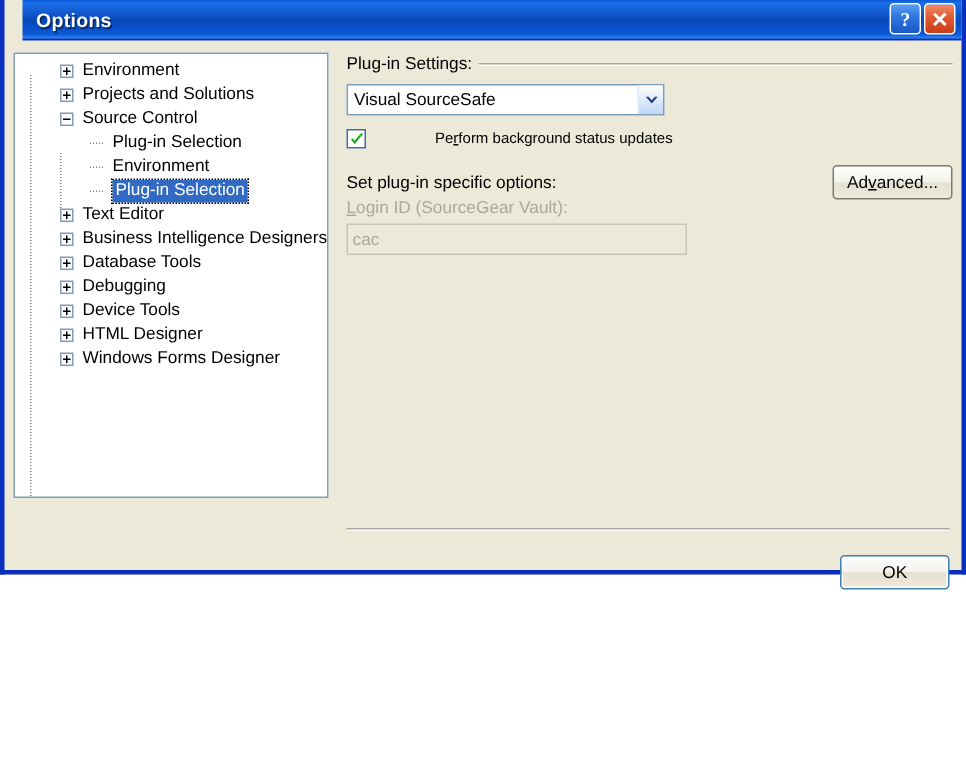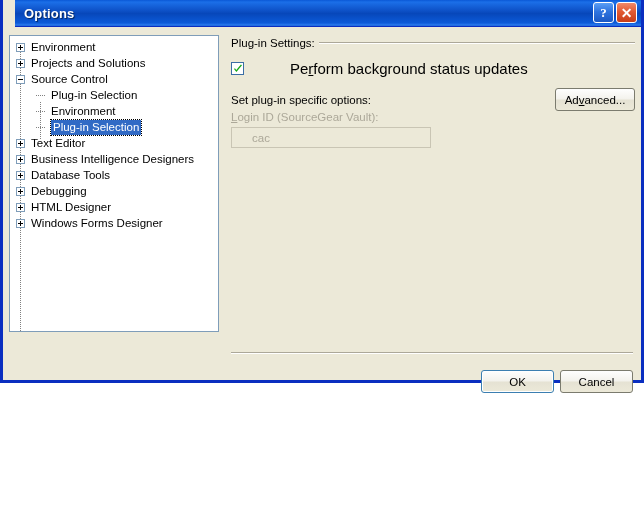--- a/index.html
+++ b/index.html
@@ -108,20 +108,21 @@
   }
   .tree-node {
     position: relative;
     height: 16px;
     display: flex;
     align-items: center;
     font-size: 11.5px;
     color: #000000;
     white-space: nowrap;
     cursor: default;
+    margin-left: 24px;
   }
   .tree-node.level0 { padding-left: 6px; }
   .tree-node.level1 { padding-left: 26px; }
 
   .twisty {
     width: 9px;
     height: 9px;
     box-sizing: border-box;
     border: 1px solid #7f9db9;
     background: #ffffff;
@@ -244,21 +245,21 @@
   .checkbox {
     width: 13px;
     height: 13px;
     box-sizing: border-box;
     background: #ffffff;
     border: 1px solid #3b6ea5;
     position: relative;
     flex: none;
   }
   .checkbox svg { position: absolute; left: 1px; top: 1px; }
-  .checkrow .lbl { font-size: 15px; color: #000000; padding-left: 40px; }
+  .checkrow .lbl { font-size: 10px; color: #000000; padding-left: 40px; }
 
   .optrow {
     margin-top: 11px;
     display: flex;
     align-items: center;
     justify-content: space-between;
     gap: 35px;
   }
   .optrow .lbl { font-size: 11.5px; color: #000000; }
 
@@ -279,28 +280,28 @@
     width: 80px;
     height: 23px;
   }
 
   .disabled-label {
     font-size: 11.5px;
     color: #aca899;
   }
   .disabled-input {
     margin-top: 4px;
-    width: 200px;
+    width: 227px;
     height: 21px;
     box-sizing: border-box;
     background: #ece9d8;
     border: 1px solid #c9c5b4;
     display: flex;
     align-items: center;
-    padding-left: 20px;
+    padding-left: 3px;
     font-size: 11.5px;
     color: #aca899;
   }
 
   
   .bottom-rule {
     position: absolute;
     left: 228px;
     right: 8px;
     top: 325px;
@@ -391,39 +392,51 @@
       <div class="tree-node level0">
         <span class="twisty plus"></span>
         <span class="node-label">Database Tools</span>
       </div>
 
       <div class="tree-node level0">
         <span class="twisty plus"></span>
         <span class="node-label">Debugging</span>
       </div>
 
+      <div class="tree-node level0">
+        <span class="twisty plus"></span>
+        <span class="node-label">Device Tools</span>
+      </div>
 
       <div class="tree-node level0">
         <span class="twisty plus"></span>
         <span class="node-label">HTML Designer</span>
       </div>
 
       <div class="tree-node level0">
         <span class="twisty plus"></span>
         <span class="node-label">Windows Forms Designer</span>
       </div>
     </div>
 
     <div class="right-pane">
 
       <div class="group-header">
         <span class="lbl"><span>Plu</span><span class="u">g</span><span>-in Settings:</span></span>
         <span class="rule"></span>
       </div>
 
+      <div class="combo">
+        <span class="combo-text">Visual SourceSafe</span>
+        <span class="combo-arrow">
+          <svg width="9" height="6" viewBox="0 0 9 6">
+              <path d="M0.5 0.5 L4.5 5 L8.5 0.5 L6.6 0.5 L4.5 2.9 L2.4 0.5 Z" fill="#1c3f94"></path>
+            </svg>
+        </span>
+      </div>
 
       <div class="checkrow">
         <span class="checkbox">
           <svg width="10" height="10" viewBox="0 0 10 10">
               <path d="M1 5 L3.4 8 L9 1.3 L7.9 0.6 L3.3 5.9 L1.9 4.2 Z" fill="#17a817"></path>
             </svg>
         </span>
         <span class="lbl"><span>Pe</span><span class="u">r</span><span>form background status updates</span></span>
       </div>
 
@@ -439,17 +452,16 @@
       <div class="disabled-label"><span class="u">L</span><span>ogin ID (SourceGear Vault):</span></div>
       <div class="disabled-input">
           <span>cac</span>
         </div>
 
     </div>
 
     <div class="bottom-rule"></div>
     <div class="footer-buttons">
       <span class="btn btn-ok">OK</span>
-      <span class="btn btn-cancel">Cancel</span>
     </div>
 
   </div>
 </div>
 
 </body></html>

